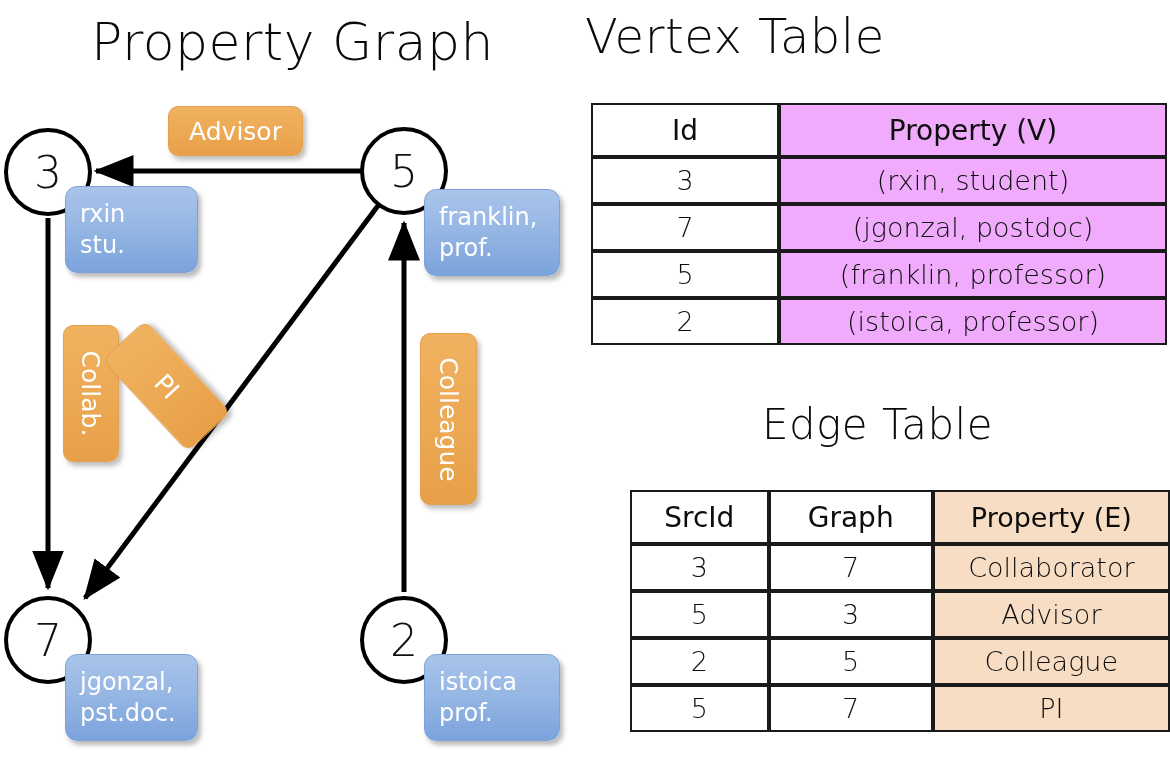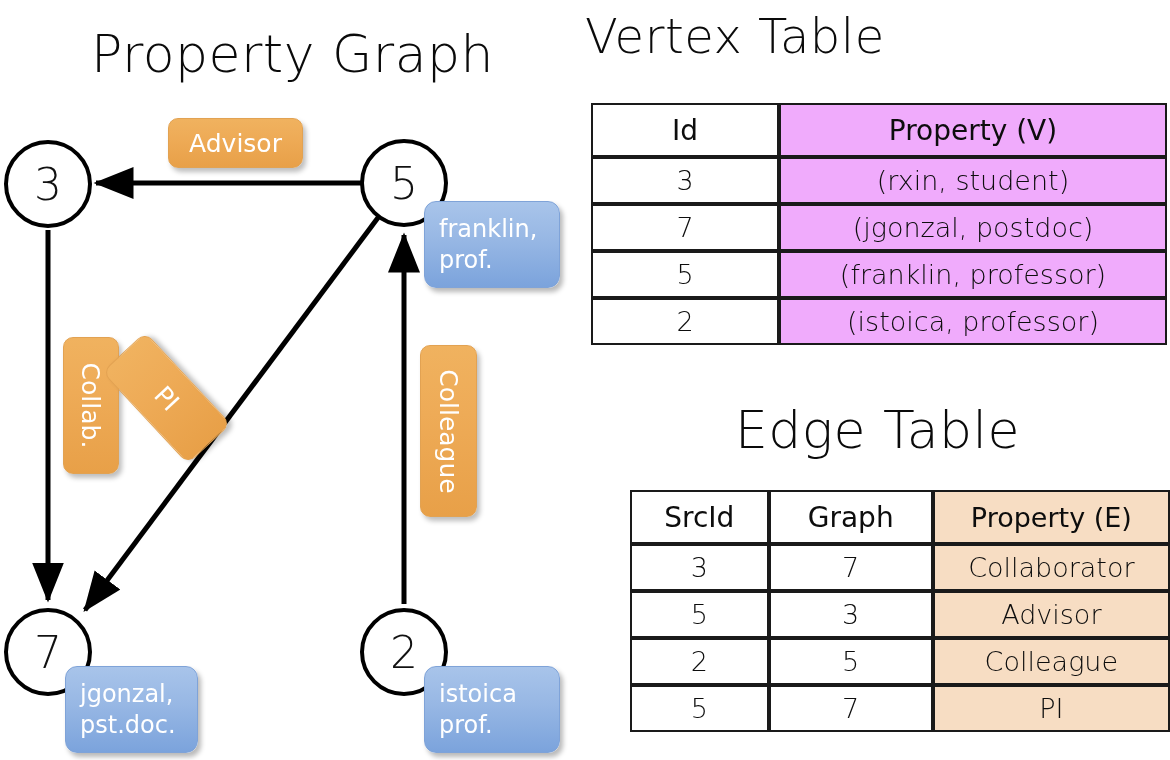--- a/index.html
+++ b/index.html
@@ -30,27 +30,27 @@
     text-align: center;
     font-size: 52px;
   }
   #title-vertex-table {
     left: 585px; top: 8px; width: 585px;
     font-size: 48px;
   }
   #title-edge-table {
     left: 585px; top: 400px; width: 585px;
     text-align: center;
-    font-size: 52px;
+    font-size: 42px;
   }
 
   
   #graph-panel {
     position: absolute;
-    left: 0; top: 12px;
+    left: 0; top: 0;
     width: 585px; height: 573px;
   }
   #graph-edges {
     position: absolute;
     left: 0; top: 0;
     width: 585px; height: 760px;
   }
 
   
   .vertex-node {
@@ -196,20 +196,24 @@
   <div class="vertex-node" id="node-5">
     <span>5</span>
   </div>
   <div class="vertex-node" id="node-7">
     <span>7</span>
   </div>
   <div class="vertex-node" id="node-2">
     <span>2</span>
   </div>
 
+  <div class="prop-box-blue" id="box-rxin">
+    <div>rxin</div>
+    <div>stu.</div>
+  </div>
   <div class="prop-box-blue" id="box-franklin">
     <div>franklin,</div>
     <div>prof.</div>
   </div>
   <div class="prop-box-blue" id="box-jgonzal">
     <div>jgonzal,</div>
     <div>pst.doc.</div>
   </div>
   <div class="prop-box-blue" id="box-istoica">
     <div>istoica</div>

